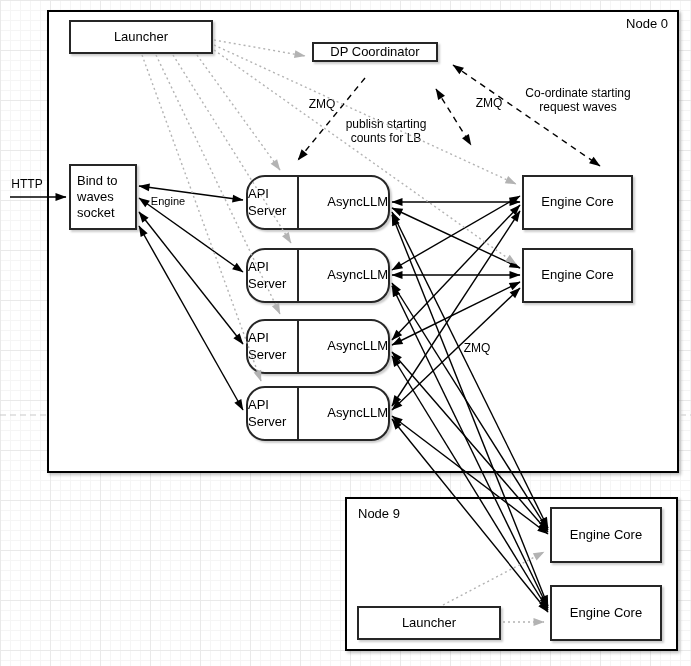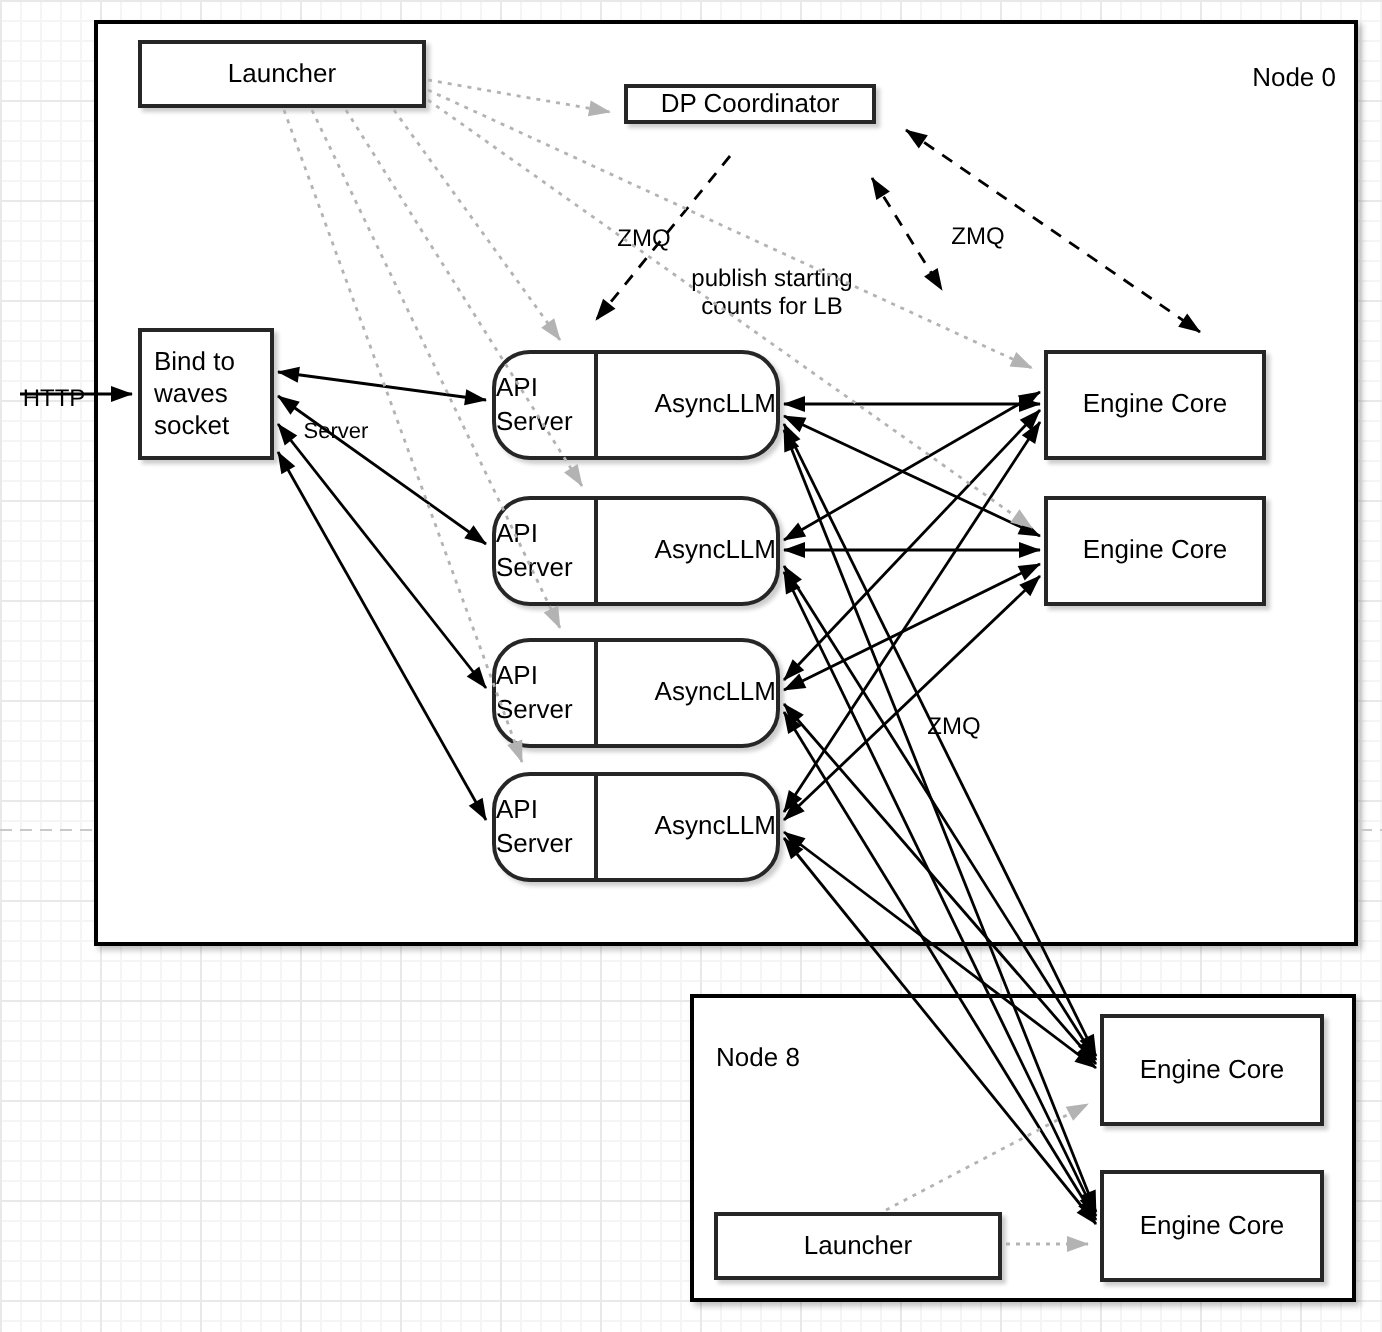--- a/index.html
+++ b/index.html
@@ -36,42 +36,42 @@
     font-size:13px;line-height:1.25;text-align:left;
   }
   .split{display:flex;padding:0;align-items:stretch;border-radius:19px;}
   .split .cell{
     display:flex;align-items:center;justify-content:center;
     font-size:13px;
   }
   .split .cell + .cell{border-left:2px solid #262626;padding-left:28px;}
   .lbl{
     position:absolute;
-    font-size:12px;line-height:1.2;text-align:center;margin-top:15px;
+    font-size:12px;line-height:1.2;text-align:center;
   }
   .node-lbl{font-size:13px;}
   svg.arrows{
     position:absolute;left:0;top:0;
     pointer-events:none;
   }
   .solid{stroke:#000000;stroke-width:1.4;fill:none;}
   .dashed{stroke:#000000;stroke-width:1.4;fill:none;stroke-dasharray:6 5;}
   .dotted{stroke:#b3b3b3;stroke-width:1.4;fill:none;stroke-dasharray:2 3;}
   .pagedash{stroke:#c9c9c9;stroke-width:1;fill:none;stroke-dasharray:6 4;}
 </style>
 </head>
 <body>
 
 <div class="canvas">
 
   <div class="node" style="left:47px;top:10px;width:632px;height:463px;"></div>
   <div class="lbl node-lbl" style="left:600px;top:16px;width:68px;text-align:right;">Node 0</div>
 
   <div class="node" style="left:345px;top:497px;width:333px;height:154px;"></div>
-  <div class="lbl node-lbl" style="left:358px;top:506px;width:68px;text-align:left;">Node 8</div>
+  <div class="lbl node-lbl" style="left:358px;top:506px;width:68px;text-align:left;">Node 9</div>
 
   <div class="box" style="left:69px;top:20px;width:144px;height:34px;">Launcher</div>
 
   <div class="box" style="left:312px;top:42px;width:126px;height:20px;">DP Coordinator</div>
 
   <div class="box" style="left:69px;top:164px;width:68px;height:66px;padding:0 6px;">Bind to waves socket</div>
 
   <div class="box split" style="left:246px;top:175px;width:144px;height:55px;">
     <div class="cell" style="width:78px;">API Server</div>
     <div class="cell" style="width:64px;">AsyncLLM</div>
@@ -90,24 +90,25 @@
   </div>
 
   <div class="box" style="left:522px;top:175px;width:111px;height:55px;">Engine Core</div>
   <div class="box" style="left:522px;top:248px;width:111px;height:55px;">Engine Core</div>
 
   <div class="box" style="left:357px;top:606px;width:144px;height:34px;">Launcher</div>
   <div class="box" style="left:550px;top:507px;width:112px;height:56px;">Engine Core</div>
   <div class="box" style="left:550px;top:585px;width:112px;height:56px;">Engine Core</div>
 
   <div class="lbl" style="left:6px;top:177px;width:42px;">HTTP</div>
-  <div class="lbl" style="left:147px;top:195px;width:42px;font-size:11px;">Server</div>
+  <div class="lbl" style="left:147px;top:195px;width:42px;font-size:11px;">Engine</div>
   <div class="lbl" style="left:302px;top:97px;width:40px;">ZMQ</div>
   <div class="lbl" style="left:336px;top:117px;width:100px;">publish starting counts for LB</div>
   <div class="lbl" style="left:469px;top:96px;width:40px;">ZMQ</div>
+  <div class="lbl" style="left:516px;top:86px;width:124px;">Co-ordinate starting request waves</div>
   <div class="lbl" style="left:457px;top:341px;width:40px;">ZMQ</div>
 
   <svg class="arrows" width="691" height="666" viewBox="0 0 691 666">
     <defs>
       <marker id="ab" markerUnits="userSpaceOnUse" markerWidth="12" markerHeight="9" viewBox="0 0 12 9" refX="11" refY="4.5" orient="auto-start-reverse">
         <path d="M0.5,0.5 L11.5,4.5 L0.5,8.5 Z" fill="#000000"></path>
       </marker>
       <marker id="ag" markerUnits="userSpaceOnUse" markerWidth="12" markerHeight="9" viewBox="0 0 12 9" refX="11" refY="4.5" orient="auto-start-reverse">
         <path d="M0.5,0.5 L11.5,4.5 L0.5,8.5 Z" fill="#b3b3b3"></path>
       </marker>

